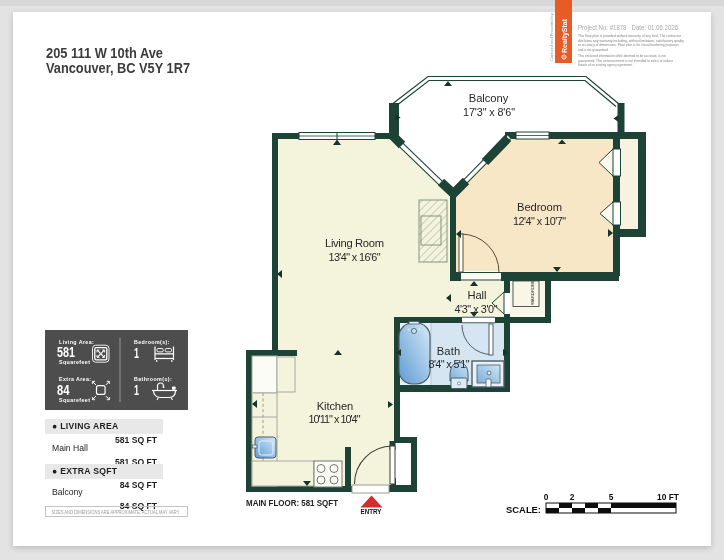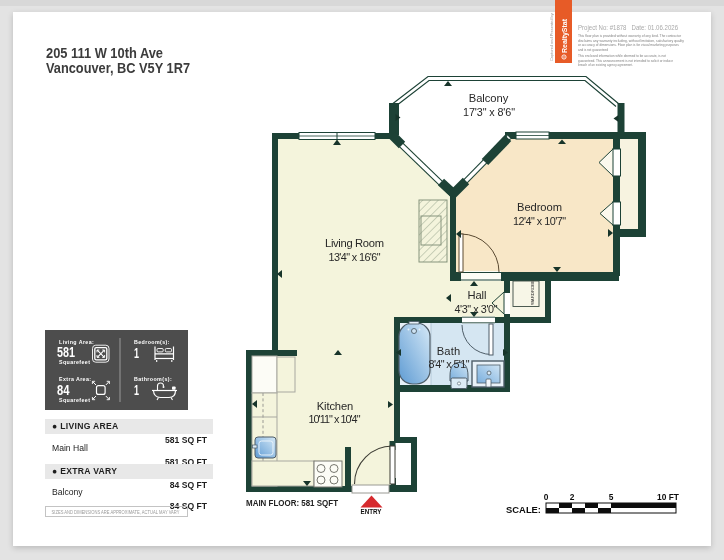--- a/index.html
+++ b/index.html
@@ -2,21 +2,21 @@
 <html><head>
 <meta charset="utf-8">
 <style>
   html,body{margin:0;padding:0;}
   body{width:724px;height:560px;background:#e3e3e3;overflow:hidden;position:relative;
        font-family:"Liberation Sans", sans-serif;}
   .page{position:absolute;left:13px;top:12px;width:698px;height:534px;background:#ffffff;
         box-shadow:0 2px 6px rgba(0,0,0,0.18);}
   
   .ibox{position:absolute;left:45px;top:330px;width:143px;height:80px;background:#4d4d4d;color:#fff;}
-  .row{position:absolute;left:45px;width:168px;height:15px;}
+  .row{position:absolute;left:45px;width:118px;height:15px;}
   .row .l{position:absolute;left:7px;top:2px;font-size:8.6px;color:#1e1e1e;}
   .row .r{position:absolute;right:6px;top:16px;font-size:8.6px;font-weight:bold;color:#1e1e1e;}
   .gray{background:#e8e8e8;}
   .rowb .l{font-weight:bold;letter-spacing:0.3px;}
   .note{position:absolute;left:45px;top:506px;width:141px;height:9px;border:1px solid #c3c3c3;}
   svg{position:absolute;left:0;top:0;}
   svg text{font-family:"Liberation Sans", sans-serif;}
 </style>
 </head>
 <body>
@@ -109,21 +109,21 @@
     <span class="l">● LIVING AREA</span>
     <span class="r">581 SQ FT</span>
   </div>
 
 <div class="row" style="top:441px">
     <span class="l">Main Hall</span>
     <span class="r">581 SQ FT</span>
   </div>
 
 <div class="row gray rowb" style="top:464px">
-    <span class="l">● EXTRA VARY</span>
+    <span class="l">● EXTRA SQFT</span>
     <span class="r">84 SQ FT</span>
   </div>
 
 <div class="row" style="top:485px">
     <span class="l">Balcony</span>
     <span class="r">84 SQ FT</span>
   </div>
 
 <div class="note"></div>
 <svg width="300" height="20" viewBox="0 0 300 20" style="left:45px;top:506px">

